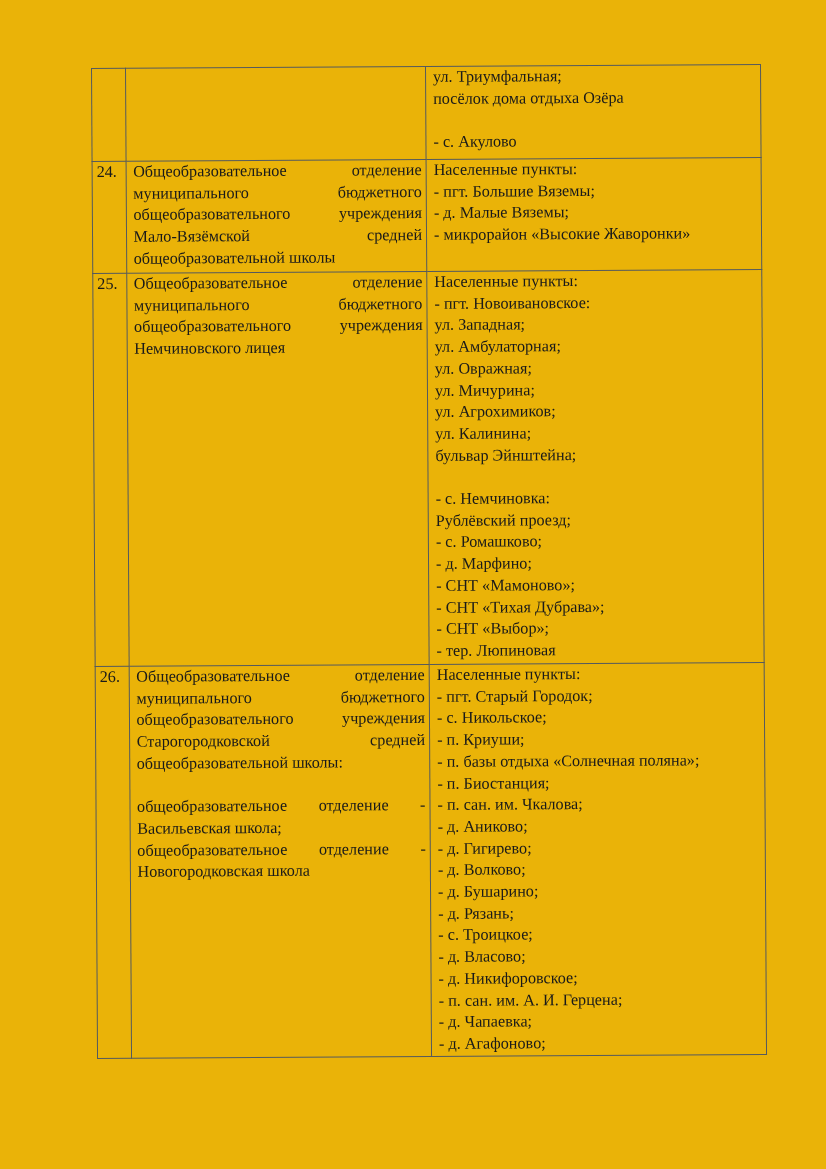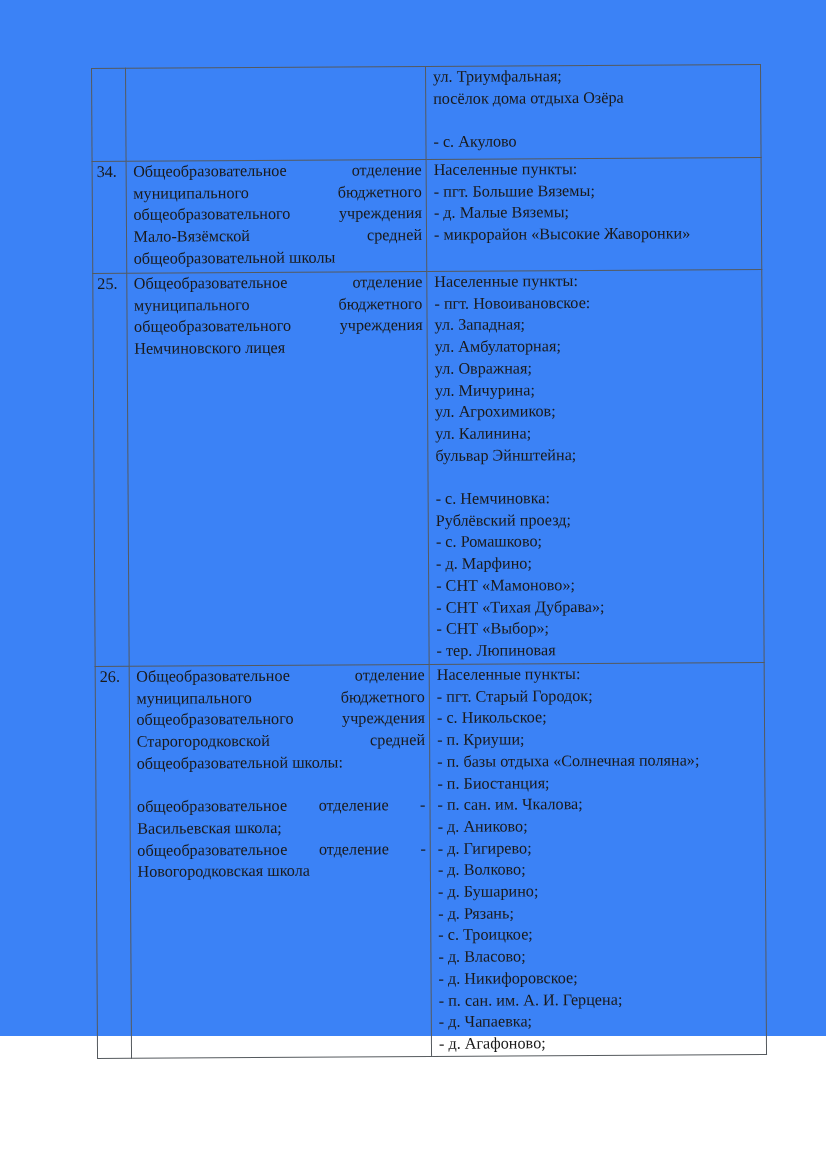--- a/index.html
+++ b/index.html
@@ -11,22 +11,22 @@
       width: 826px;
       height: 1169px;
       position: relative;
       overflow: hidden;
       font-family: "Liberation Serif", "DejaVu Serif", serif;
       color: #1a1a1a;
     }
     .page {
       position: absolute;
       left: 0; top: 0;
-      width: 826px; height: 1036px;
-      background: #3b82f6;
+      width: 826px; height: 1169px;
+      background: #eab308;
       font-family: Liberation Serif, serif;
     }
     .doc-table {
       position: absolute;
       left: 91px;
       top: 68px;
       width: 670px;
       border-collapse: collapse;
       table-layout: fixed;
       transform: rotate(-0.35deg);
@@ -82,21 +82,21 @@
         <td class="org-cell"></td>
         <td>
           <span class="line">ул. Триумфальная;</span>
           <span class="line">посёлок дома отдыха Озёра</span>
           <span class="line"></span>
           <span class="line">- с. Акулово</span>
         </td>
       </tr>
 
       <tr style="height:112px;">
-        <td class="num-cell">34.</td>
+        <td class="num-cell">24.</td>
         <td class="org-cell">
           <span class="jline">Общеобразовательное отделение</span>
           <span class="jline">муниципального бюджетного</span>
           <span class="jline">общеобразовательного учреждения</span>
           <span class="jline">Мало-Вязёмской средней</span>
           <span class="jline last">общеобразовательной школы</span>
         </td>
         <td>
           <span class="line">Населенные пункты:</span>
           <span class="line">- пгт. Большие Вяземы;</span>

